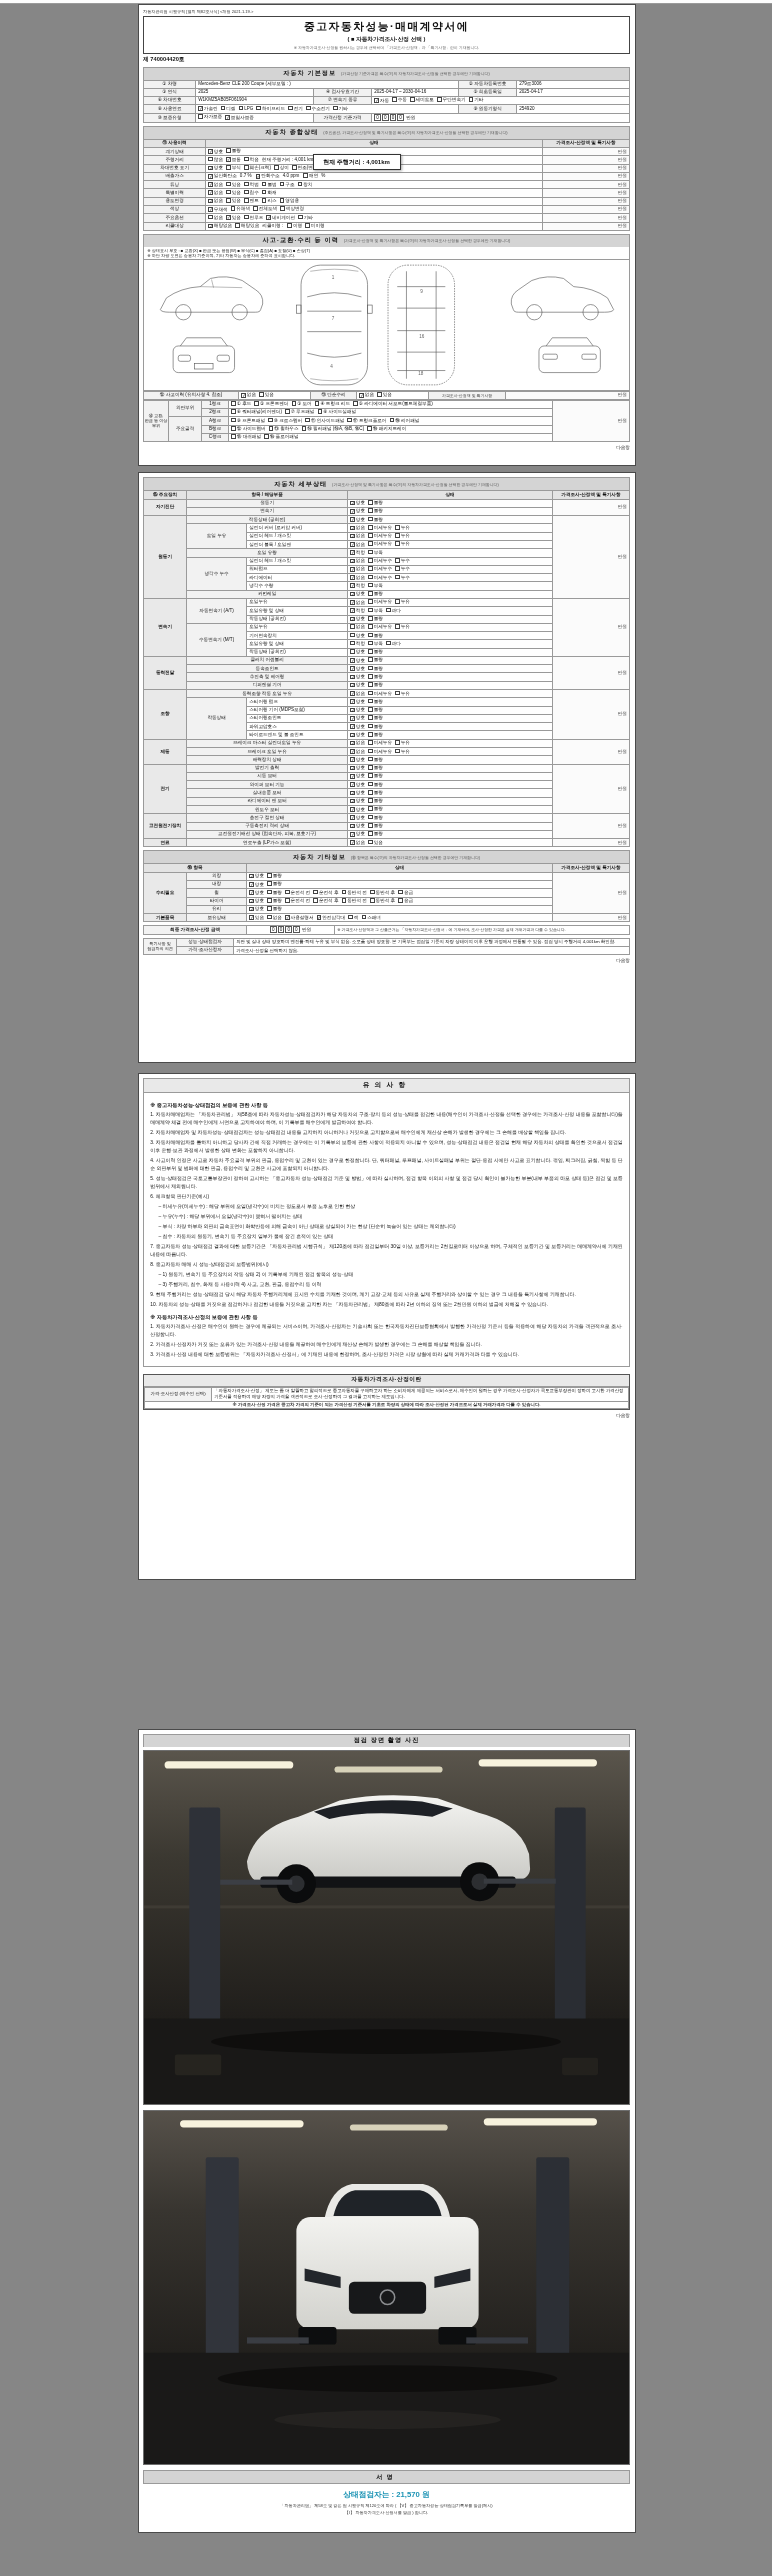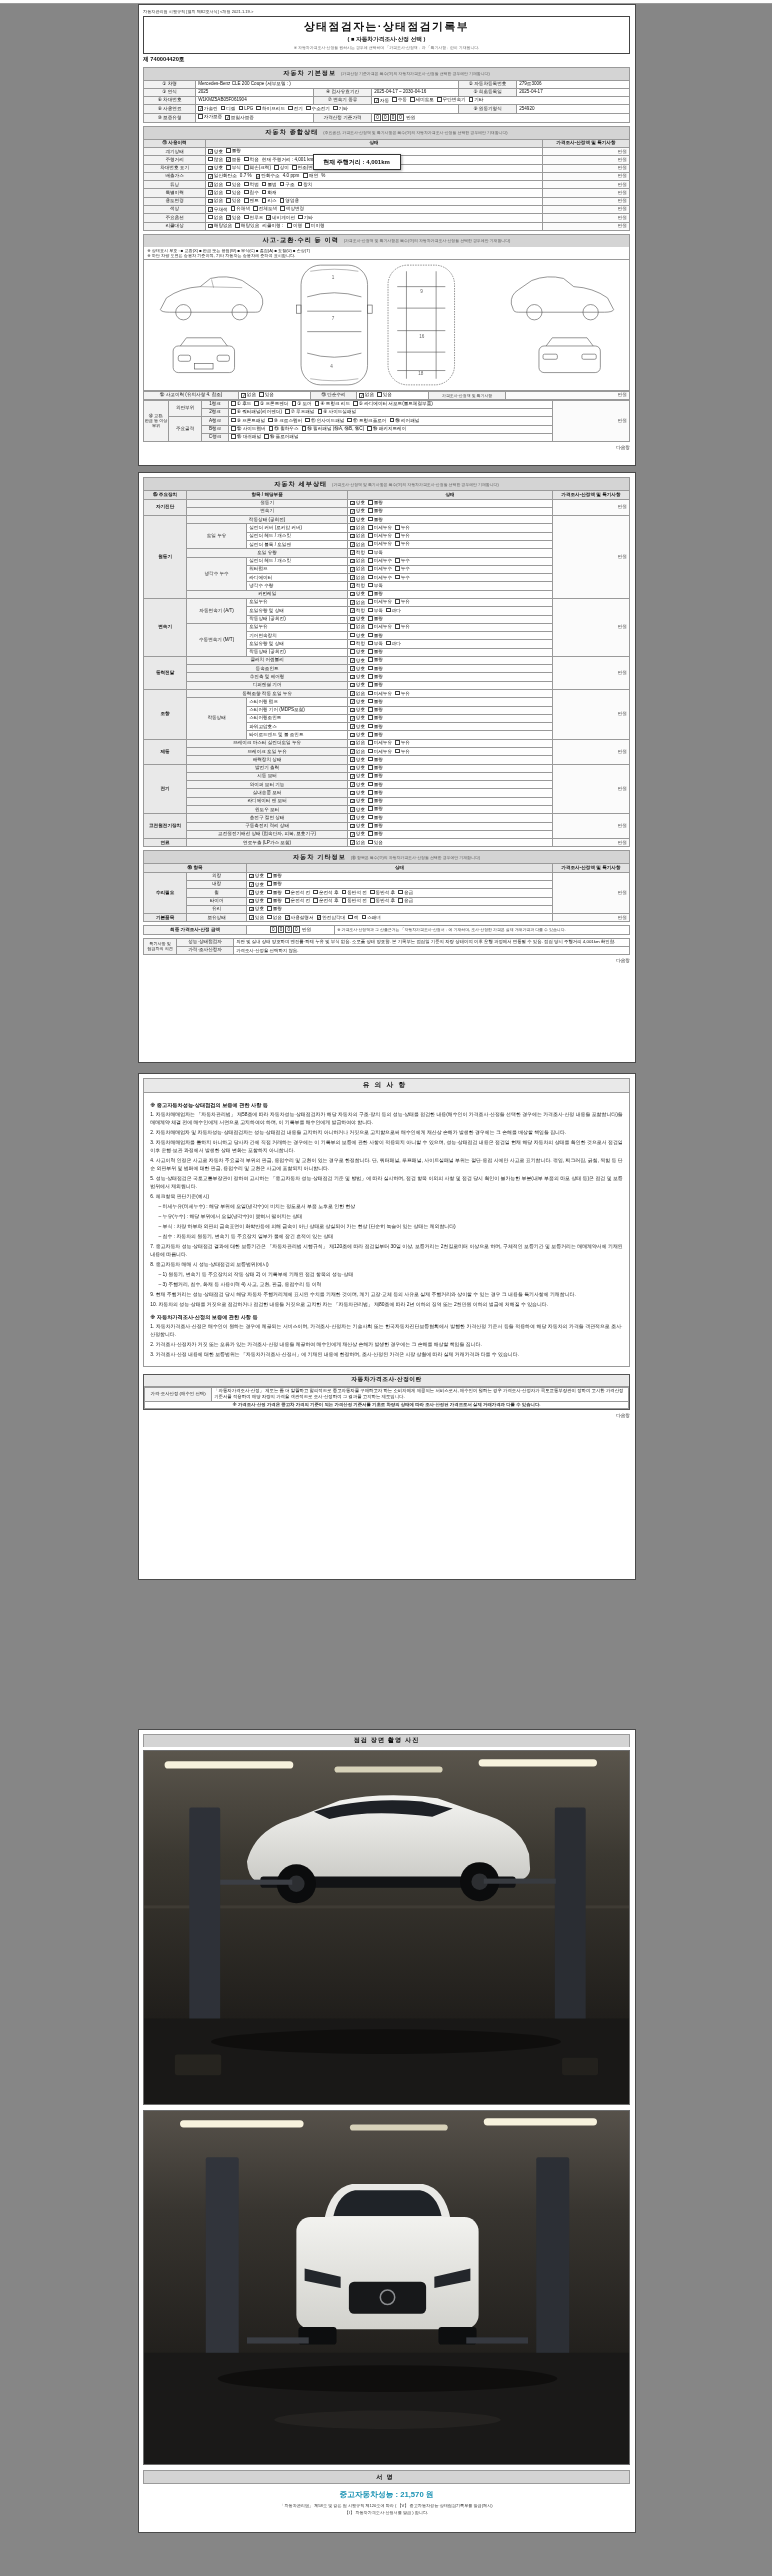--- a/index.html
+++ b/index.html
@@ -56,21 +56,21 @@
 </style>
 </head>
 <body>
 
 <div class="top-strip"></div>
 
 <div class="page p1">
   <div class="form-ref">자동차관리법 시행규칙 [별지 제82호서식] &lt;개정 2021.1.19.&gt;</div>
 
   <div class="title-wrap">
-    <div class="main-title">상태점검자는·상태점검기록부</div>
+    <div class="main-title">중고자동차성능·매매계약서에</div>
     <div class="sub-title">( ■ 자동차가격조사·산정 선택 )</div>
     <div class="title-note">※ 자동차가격조사·산정을 원하시는 경우에 선택하며 「가격조사·산정액」과 「특기사항」란이 기재됩니다.</div>
   </div>
   <div class="doc-no">제 740004420호</div>
 
   <div class="sec-hd">
     <span class="t">자동차 기본정보</span>
     <span class="note">(가격산정 기준가격은 복수(②)의 자동차가격조사·산정을 선택한 경우에만 기재합니다)</span>
   </div>
   <table>
@@ -738,19 +738,19 @@
       <rect x="200" y="440" width="120" height="12" fill="#3a3d43"></rect>
       <rect x="626" y="440" width="120" height="12" fill="#363940"></rect>
       <rect x="0" y="470" width="946" height="220" fill="#1a1918"></rect>
       <ellipse cx="473" cy="520" rx="330" ry="26" fill="#000" opacity="0.42"></ellipse>
       <ellipse cx="473" cy="600" rx="220" ry="18" fill="#2e2c28" opacity="0.5"></ellipse>
     </svg>
   </div>
 
   <div class="sign-title">서명</div>
   <div class="premium" style="color: rgb(29, 148, 181);">
-    <span>중고자동차성능 :</span>
+    <span>상태점검자는 :</span>
     <span>21,570 원</span>
   </div>
   <div class="legal">「자동차관리법」 제58조 및 같은 법 시행규칙 제120조에 따라 ( 【Ⅴ】 중고자동차성능·상태점검기록부를 발급(제시)</div>
   <div class="legal">【Ⅰ】 자동차가격조사·산정서를 발급 ) 합니다.</div>
 </div>
 
 
 </body></html>

